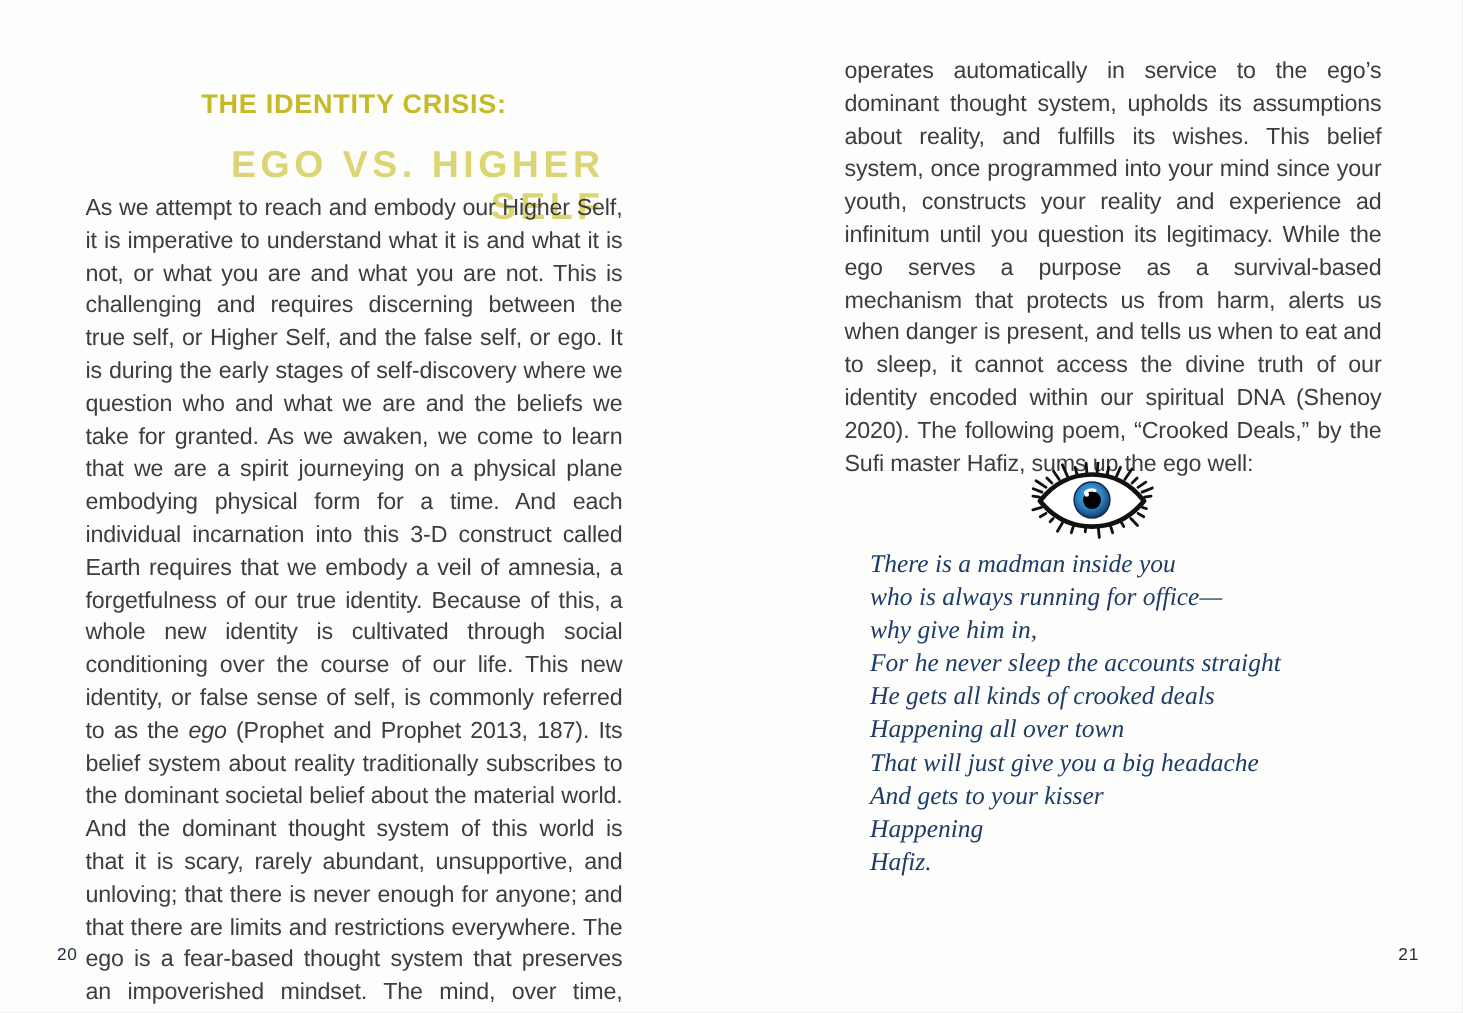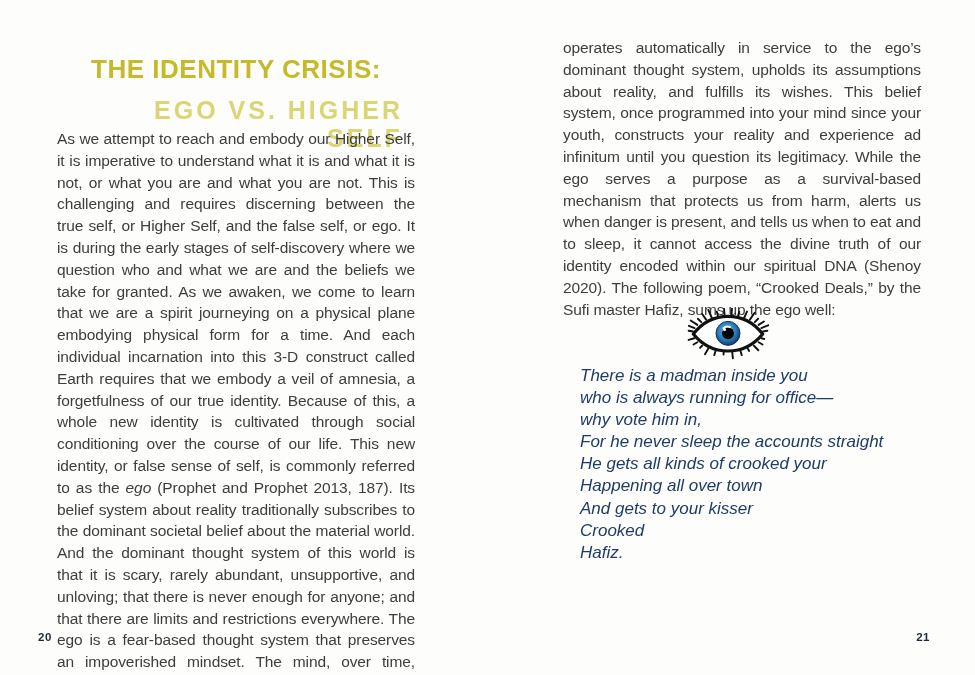--- a/index.html
+++ b/index.html
@@ -14,21 +14,21 @@
   }
   .chapter-header {
     position: absolute;
     left: 57px;
     top: 54px;
     width: 358px;
     text-align: center;
   }
   .chapter-header h1 {
     margin: 0;
-    font-size: 26px;
+    font-size: 18px;
     font-weight: 700;
     letter-spacing: 0.5px;
     line-height: 30px;
   }
   .chapter-header h2 {
     margin: 12px;
     font-size: 25px;
     font-weight: 700;
     letter-spacing: 3px;
     line-height: 28px;
@@ -58,34 +58,34 @@
     width: 358px;
     text-align: center;
   }
   .eye-wrap svg { width: 82px; height: 52px; }
   #lashes line { stroke: #111; stroke-width: 3; stroke-linecap: round; }
   .poem {
     position: absolute;
     left: 580px;
     top: 365px;
     width: 360px;
-    font-family: Liberation Sans, sans-serif;
+    font-family: Liberation Serif, serif;
     font-style: italic;
     font-size: 17px;
     line-height: 22.1px;
   }
   .pagenum {
     position: absolute;
     top: 631px;
     font-size: 11.5px;
-    font-weight: 700;
+    font-weight: 400;
     letter-spacing: 0.5px;
   }
   .pagenum.pn-left  { left: 38px; }
-  .pagenum.pn-right { right: 45px; }
+  .pagenum.pn-right { right: 29px; }
 </style>
 </head>
 <body>
 
 <div class="spread">
 
   <header class="chapter-header">
     <h1 style="color: rgb(198, 186, 42);">THE IDENTITY CRISIS:</h1>
     <h2 style="color: rgb(219, 213, 115);">EGO VS. HIGHER SELF</h2>
   </header>
@@ -140,24 +140,25 @@
       <circle cx="65" cy="39" r="19" fill="url(#irisGrad)" stroke="#0a2a4a" stroke-width="1.5"></circle>
       <circle cx="65" cy="39" r="9.5" fill="#000000"></circle>
       <path d="M58 31 A 9 9 0 0 1 68 29" fill="none" stroke="#ffffff" stroke-width="3.4" stroke-linecap="round"></path>
       <circle cx="59.5" cy="33" r="2.4" fill="#ffffff"></circle>
     </svg>
   </div>
 
   <div class="poem" style="color: rgb(30, 60, 102);">
       <div>There is a madman inside you</div>
       <div>who is always running for office—</div>
-      <div>why vote him in,</div>
+      <div>why give him in,</div>
       <div>For he never sleep the accounts straight</div>
-      <div>He gets all kinds of crooked your</div>
+      <div>He gets all kinds of crooked deals</div>
       <div>Happening all over town</div>
+      <div>That will just give you a big headache</div>
       <div>And gets to your kisser</div>
-      <div>Crooked</div>
+      <div>Happening</div>
       <div>Hafiz.</div>
     </div>
 
   <div class="pagenum pn-right" style="color: rgb(28, 43, 58);">21</div>
 
 </div>
 
 </body></html>

